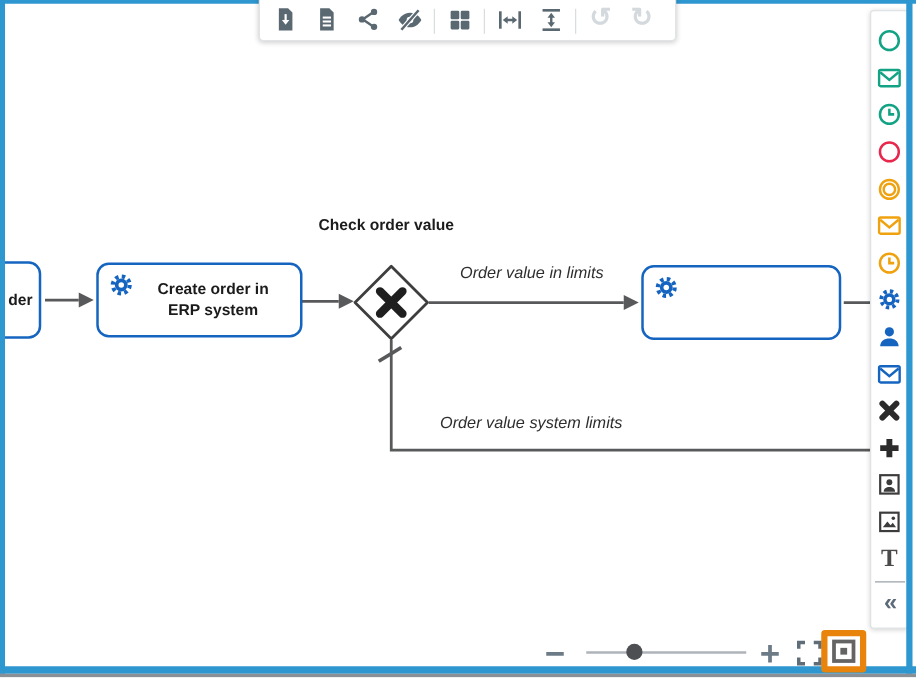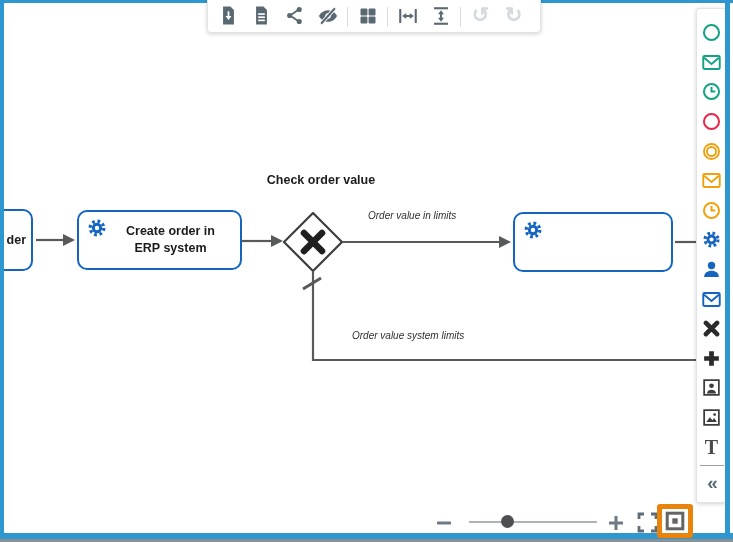--- a/index.html
+++ b/index.html
@@ -35,21 +35,21 @@
 
   
   .dg-svg{position:absolute;left:0;top:0;z-index:10;}
   .task{position:absolute;background:#fff;border:2.5px solid #1565c0;border-radius:10px;
     display:flex;align-items:center;justify-content:center;font-weight:700;font-size:12.5px;
     color:#1b1b1b;z-index:20;box-sizing:border-box;text-align:center;line-height:1.35;cursor:pointer;}
   .task .gear{position:absolute;left:7px;top:5px;}
   .task-label{white-space:pre-line;padding-left:22px;}
   .dg-label{position:absolute;z-index:25;color:#1c1c1c;}
   .lab-bold{font-weight:700;font-size:12.5px;}
-  .lab-it{font-style:italic;font-size:10px;color:#2e2e2e;}
+  .lab-it{font-style:italic;font-size:13px;color:#2e2e2e;}
 
   
   .zb{position:absolute;z-index:30;display:flex;align-items:center;justify-content:center;cursor:pointer;}
   .zb-minus{left:433px;top:512px;width:22px;height:22px;}
   .zb-track{position:absolute;left:469px;top:521px;width:128px;height:2px;background:#aeb4b9;z-index:30;cursor:pointer;}
   .zb-thumb{position:absolute;left:501px;top:515px;width:13px;height:13px;border-radius:50%;background:#4d4f52;z-index:31;cursor:pointer;}
   .zb-plus{left:605px;top:512px;width:22px;height:22px;}
   .zb-fit{left:637px;top:512px;width:21px;height:21px;}
   .zb-overview{left:657px;top:504px;width:36px;height:34px;background:#fff;border:5px solid #e8830c;
     border-radius:3px;box-sizing:border-box;z-index:65;}
@@ -191,21 +191,21 @@
     <span class="task-label">Create order in
 ERP system</span>
   </div>
 
   <div class="task" style="left:513px;top:212px;width:160px;height:60px;">
     <svg class="gear c-blue" width="22" height="22">
         <use href="#s-gear"></use>
       </svg>
   </div>
 
-  <div class="dg-label lab-bold" style="left:248px;top:173px;width:122px;text-align:center;margin-left:12px;">Check order value</div>
+  <div class="dg-label lab-bold" style="left:248px;top:173px;width:122px;text-align:center;">Check order value</div>
   <div class="dg-label lab-it" style="left:368px;top:210px;">Order value in limits</div>
   <div class="dg-label lab-it" style="left:352px;top:330px;">Order value system limits</div>
 
   <div class="toolbar">
     <div class="tb-btn">
         <svg width="21" height="21">
           <use href="#s-dl"></use>
         </svg>
       </div>
     <div class="tb-btn">

